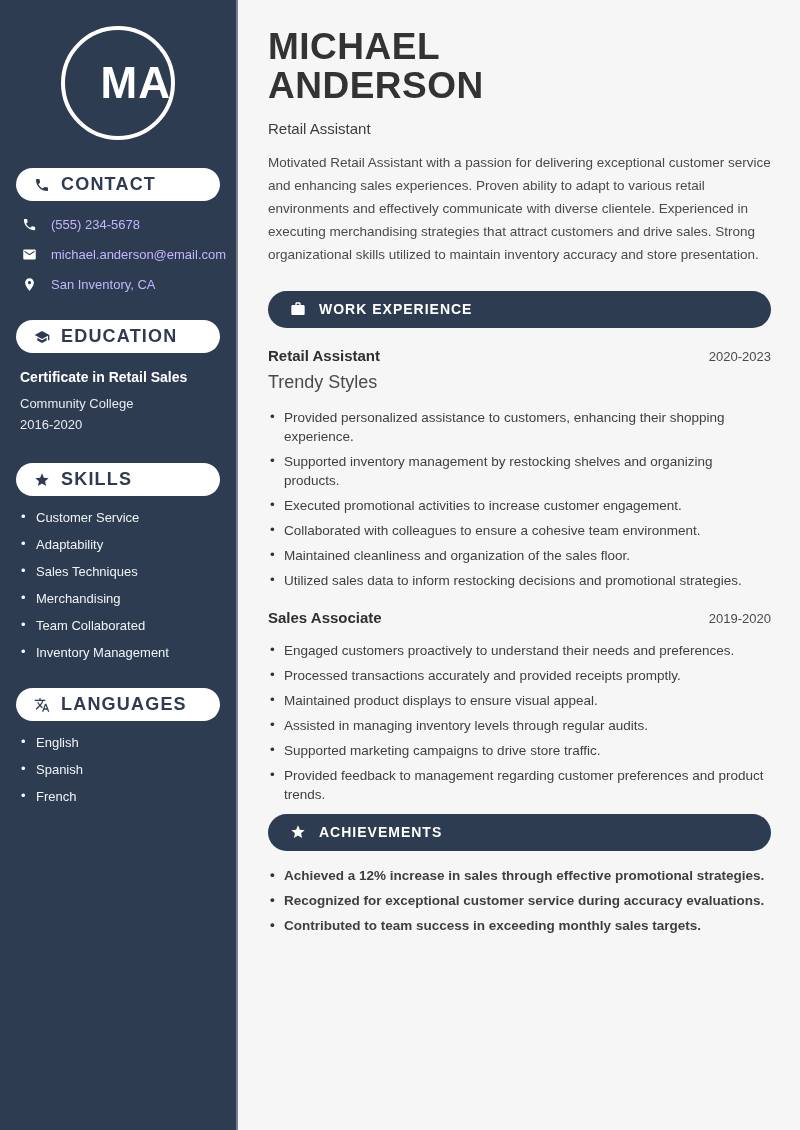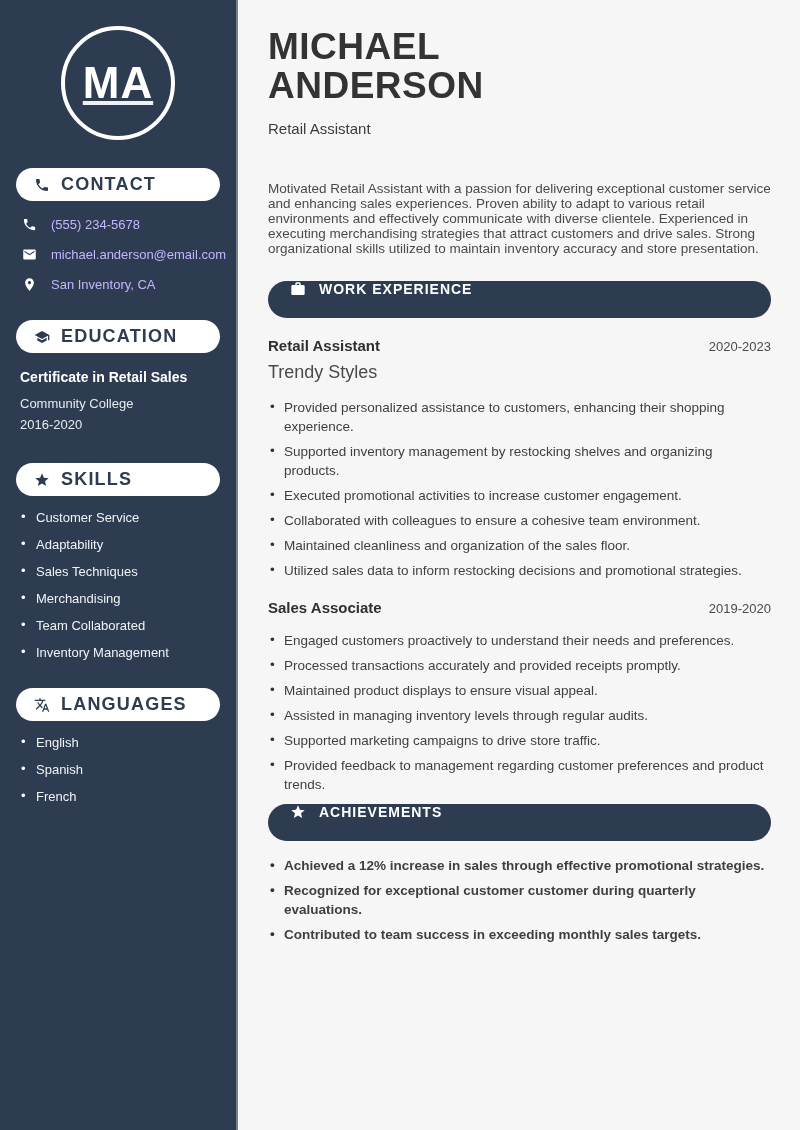--- a/index.html
+++ b/index.html
@@ -17,21 +17,21 @@
     background:#2d3c50;
     color:#eef1f4;
     padding:26px 16px 30px 16px;
     border-right:2px solid rgba(255,255,255,0.35);
   }
   .avatar {
     width:114px; height:114px;
     border:4px solid #ffffff;
     border-radius:50%;
     margin:0 auto;
-    display:flex; align-items:center; justify-content:center;text-decoration:underline;
+    display:flex; align-items:center; justify-content:flex-end;
   }
   .avatar span {
     font-size:44px; font-weight:bold; color:#ffffff; letter-spacing:1px;
   }
   .side-pill {
     margin-top:28px;
     background:#ffffff; color:#2d3c50;
     border-radius:999px;
     height:33px;
     display:flex; align-items:center; gap:11px;
@@ -64,29 +64,29 @@
     flex:1;
     padding:28px 29px 40px 30px;
   }
   h1.name {
     font-size:37px; line-height:1.05; font-weight:bold;
     color:#333333; letter-spacing:0.5px;
   }
   h1.name span { display:block; }
   .job-title-top { margin-top:14px; font-size:15px; color:#3c3c3c; }
   .summary {
-    margin-top:44px;
-    font-size:13.5px; line-height:15px; color:#4a4a4a;
+    margin-top:14px;
+    font-size:13.5px; line-height:23px; color:#4a4a4a;
   }
   .section-pill {
     margin-top:25px;
     background:#2d3c50; color:#ffffff;
     border-radius:999px;
     height:37px;
-    display:flex; gap:13px;
+    display:flex; align-items:center; gap:13px;
     padding:0 22px;
     font-size:14px; font-weight:bold; letter-spacing:1px;
   }
   .section-pill svg { width:16px; height:16px; fill:#ffffff; flex-shrink:0; }
   .job-head {
     margin-top:19px;
     display:flex; justify-content:space-between; align-items:baseline;
   }
   .job-head .jtitle { font-size:15px; font-weight:bold; color:#2f2f2f; }
   .job-head .jdates { font-size:13px; color:#4a4a4a; }
@@ -232,18 +232,18 @@
     </div>
 
     <div class="section-pill ach-pill">
       <svg viewBox="0 0 24 24">
           <path d="M12 17.27L18.18 21l-1.64-7.03L22 9.24l-7.19-.61L12 2 9.19 8.63 2 9.24l5.46 4.73L5.82 21z"></path>
         </svg>
       <span>ACHIEVEMENTS</span>
     </div>
     <ul class="bullets ach-bullets">
       <li>Achieved a 12% increase in sales through effective promotional strategies.</li>
-      <li>Recognized for exceptional customer customer during quarterly evaluations.</li>
+      <li>Recognized for exceptional customer service during accuracy evaluations.</li>
       <li>Contributed to team success in exceeding monthly sales targets.</li>
     </ul>
 
   </main>
 </div>
 
 </body></html>

